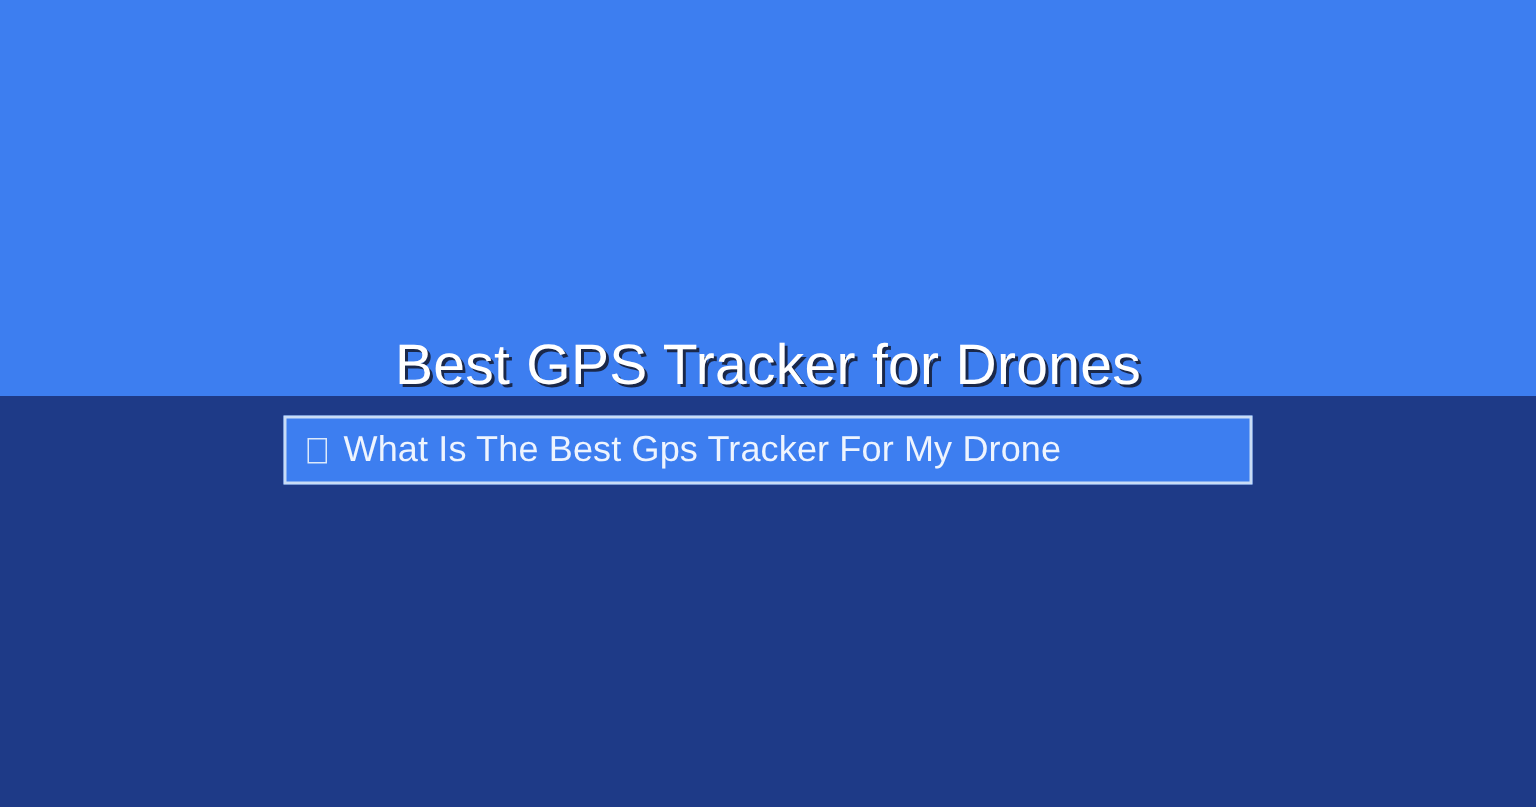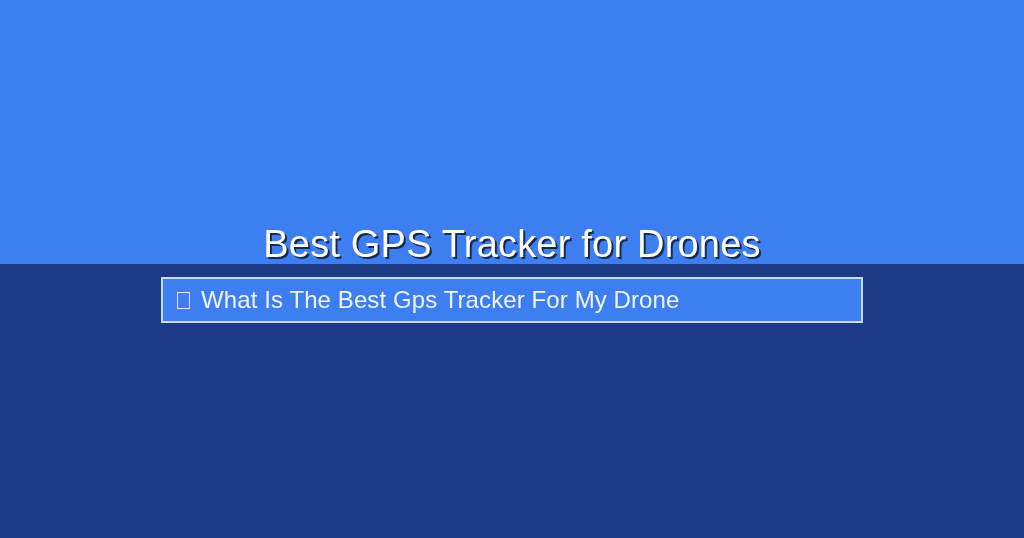--- a/index.html
+++ b/index.html
@@ -60,21 +60,21 @@
   .cta-wrap {
     position: absolute;
     left: 0;
     top: 277px;
     width: 1024px;
     display: flex;
     justify-content: center;
   }
   .cta-button {
     box-sizing: border-box;
-    width: 702px;
+    width: 646px;
     height: 46px;
     background: #3d7ef0;
     border: 2px solid #c9dcf6;
     display: flex;
     align-items: center;
     justify-content: flex-start;
     padding: 0 14px;
     cursor: pointer;
   }
   .cta-inner {

